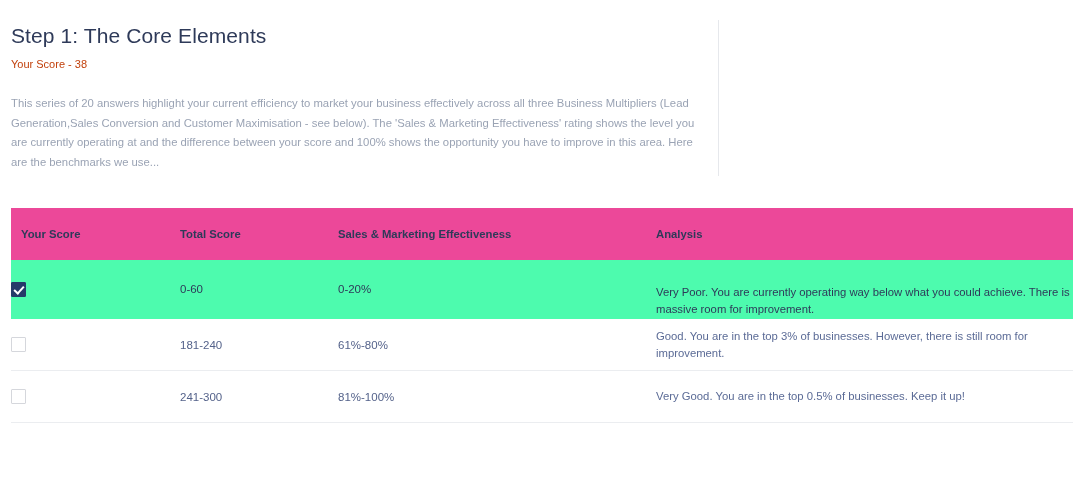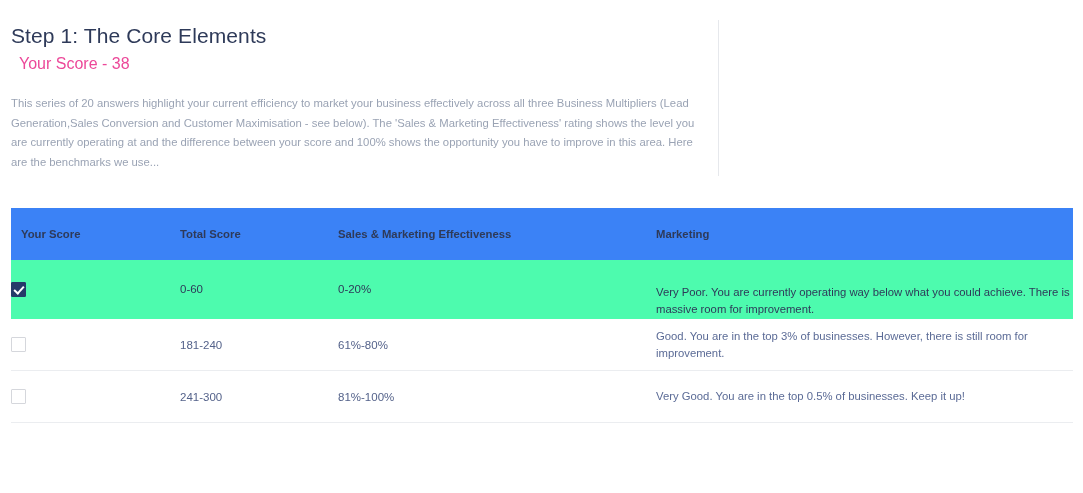--- a/index.html
+++ b/index.html
@@ -37,25 +37,24 @@
   }
   .page-title {
     font-size: 21px;
     font-weight: 400;
     color: #2e3a59;
     letter-spacing: 0.1px;
     margin: 0;
     line-height: 28px;
   }
   .score-line {
-    font-size: 16px;
-    color: #ec4899;
+    font-size: 11px;
+    color: #c2410c;
     margin-top: 6px;
     line-height: 16px;
-    margin-left: 8px;
   }
   .intro-paragraph {
     margin-top: 22px;
     font-size: 11.3px;
     line-height: 19.5px;
     color: #9aa3b4;
     width: 690px;
     text-align: left;
   }
 
@@ -98,21 +97,21 @@
   
   .bench-table {
     position: absolute;
     left: 11px;
     top: 208px;
     width: 1062px;
     border-collapse: collapse;
     table-layout: fixed;
   }
   .bench-table thead th {
-    background: #3b82f6;
+    background: #ec4899;
     color: #2e3a59;
     font-size: 11.3px;
     font-weight: bold;
     text-align: left;
     padding: 11px 0 11px 0;
     height: 30px;
     vertical-align: middle;
     border: none;
   }
   .bench-table thead th.c-check { padding-left: 10px; }
@@ -201,21 +200,21 @@
       <col class="col-check">
       <col class="col-total">
       <col class="col-eff">
       <col class="col-anal">
     </colgroup>
     <thead>
       <tr>
         <th class="c-check">Your Score</th>
         <th>Total Score</th>
         <th>Sales &amp; Marketing Effectiveness</th>
-        <th>Marketing</th>
+        <th>Analysis</th>
       </tr>
     </thead>
     <tbody id="table-body">
         <tr class="row-highlight">
           <td class="c-check"><span class="checkbox checked"></span></td>
           <td class="c-total">0-60</td>
           <td class="c-eff">0-20%</td>
           <td class="c-analysis">
             <span>Very Poor. You are currently operating way below what you could achieve. There is massive room for improvement.</span>
           </td>

